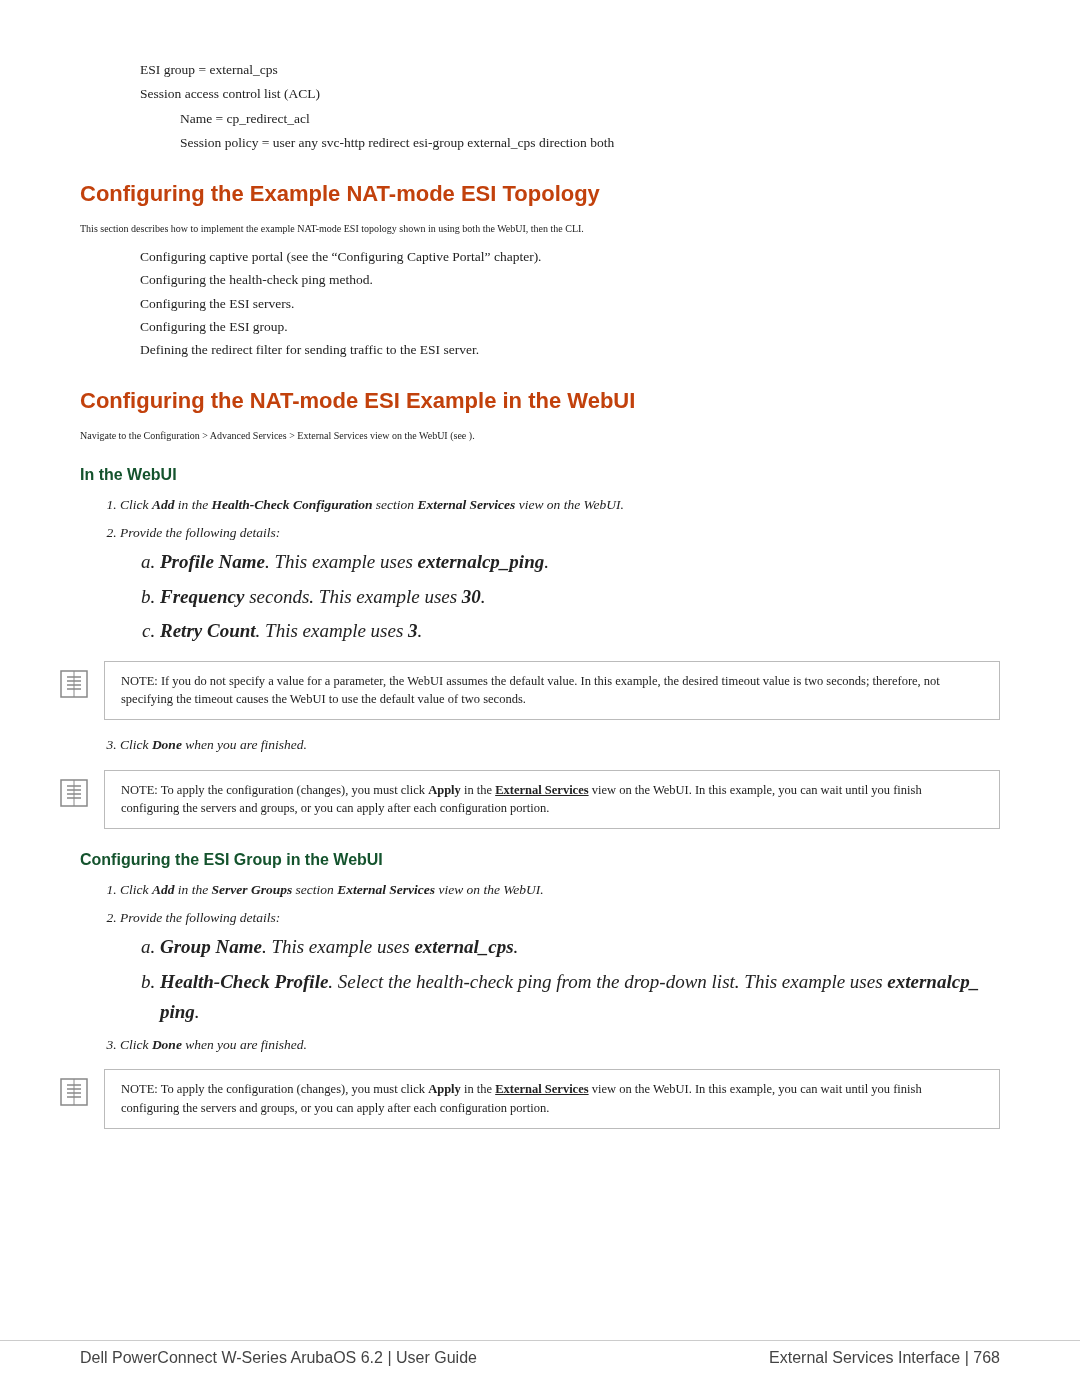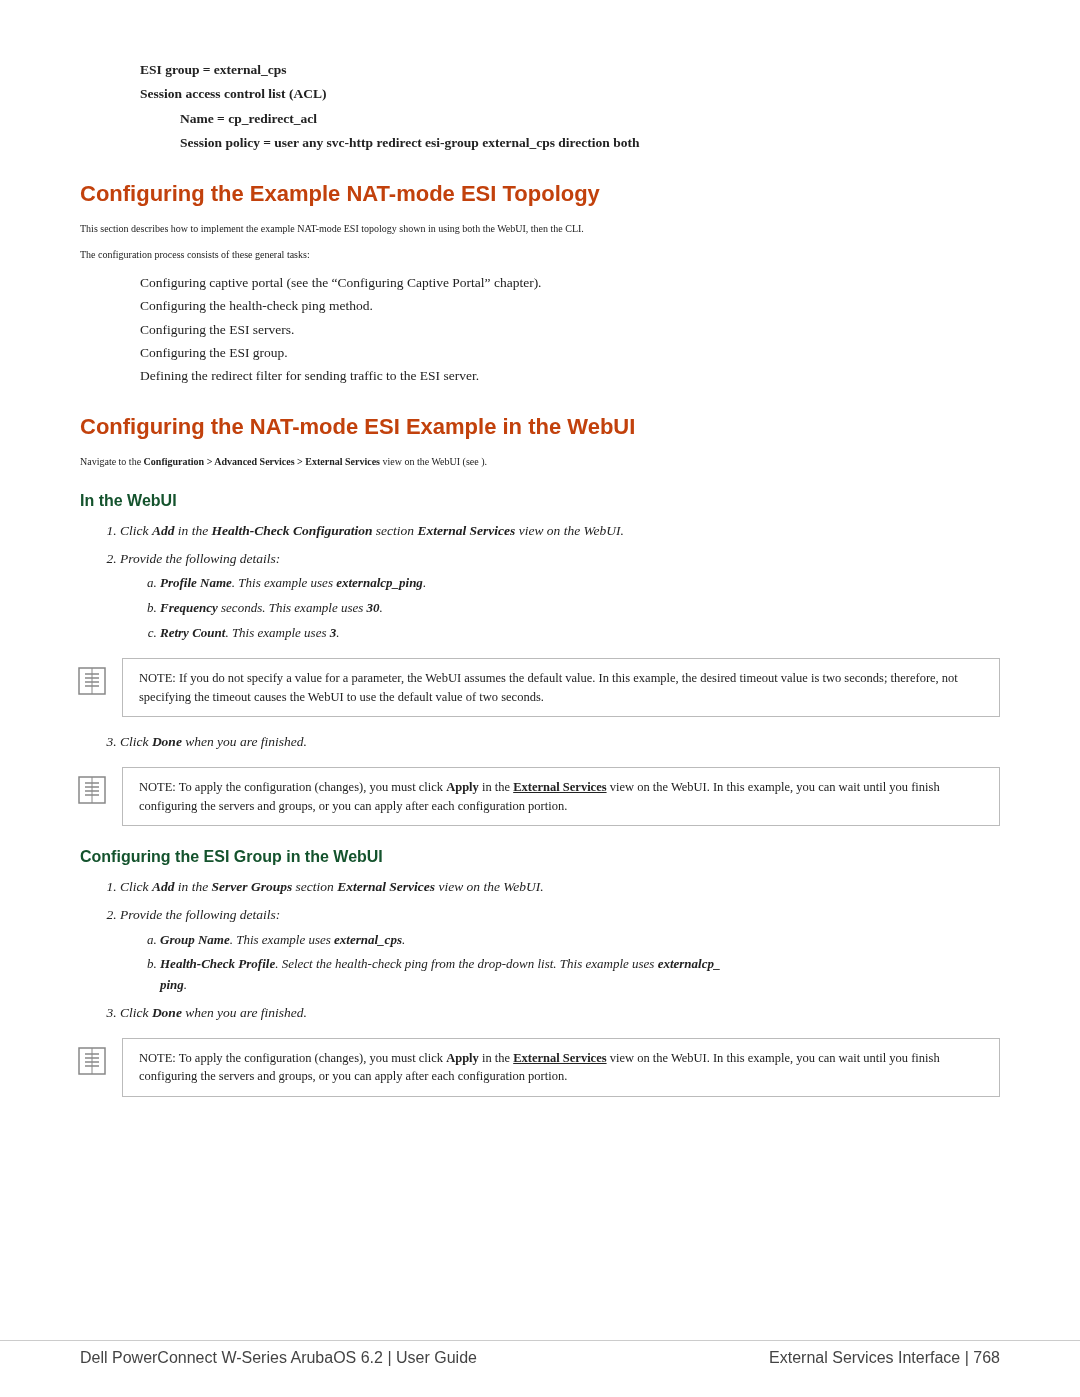--- a/index.html
+++ b/index.html
@@ -17,21 +17,20 @@
       max-width: 1080px;
     }
     .top-section {
       margin-bottom: 28px;
     }
     .top-section p {
       margin-left: 60px;
       margin-bottom: 4px;
       font-size: 13.5px;
       line-height: 1.5;
-      font-weight: bold;
     }
     .top-section p.indent2 {
       margin-left: 100px;
     }
     h2 {
       font-family: Arial, Helvetica, sans-serif;
       font-size: 22px;
       font-weight: bold;
       color: #c2410c;
       margin-top: 28px;
@@ -44,42 +43,42 @@
       color: #14532d;
       margin-top: 22px;
       margin-bottom: 10px;
     }
     .body-text {
       font-size: 10px;
       line-height: 1.6;
       margin-bottom: 10px;
     }
     .body-text b {
-      font-weight: bold;
+      font-weight: normal;
     }
     .indent2 {
       margin-left: 80px;
     }
     ol.main-list {
       margin-left: 40px;
       margin-bottom: 8px;
       font-style: italic;
     }
     ol.main-list > li {
       font-size: 13.5px;
       line-height: 1.6;
       margin-bottom: 6px;
     }
     ol.sub-list {
       list-style-type: lower-alpha;
       margin-left: 40px;
       margin-top: 4px;
     }
     ol.sub-list > li {
-      font-size: 13px;
+      font-size: 19px;
       line-height: 1.6;
       margin-bottom: 4px;
     }
     .note-box {
       border: 1px solid #bbb;
       background: #fff;
       padding: 10px 16px;
       margin: 14px 0 14px 0;
       font-size: 12.5px;
       line-height: 1.5;
@@ -90,21 +89,21 @@
       left: -48px;
       top: 8px;
       font-size: 10px;
       color: #555;
       line-height: 1.3;
       text-align: center;
       width: 36px;
     }
     .note-box-wrapper {
       position: relative;
-      margin-left: 42px;
+      margin-left: 24px;
     }
     .footer {
       position: absolute;
       bottom: 30px;
       left: 0;
       right: 0;
       border-top: 1px solid #ccc;
       padding: 8px 80px 0 80px;
       display: flex;
       justify-content: space-between;
@@ -129,21 +128,20 @@
 
   <div class="top-section">
     <p>ESI group = external_cps</p>
     <p>Session access control list (ACL)</p>
     <p class="indent2">Name = cp_redirect_acl</p>
     <p class="indent2">Session policy = user any svc-http redirect esi-group external_cps direction both</p>
   </div>
 
   <h2>Configuring the Example NAT-mode ESI Topology</h2>
   <p class="body-text">This section describes how to implement the example NAT-mode ESI topology shown in using both the WebUI, then the CLI.</p>
-  <p class="body-text">The configuration process consists of these general tasks:</p>
   <div class="config-tasks">
     <p>Configuring captive portal (see the “Configuring Captive Portal” chapter).</p>
     <p>Configuring the health-check ping method.</p>
     <p>Configuring the ESI servers.</p>
     <p>Configuring the ESI group.</p>
     <p>Defining the redirect filter for sending traffic to the ESI server.</p>
   </div>
 
   <h2>Configuring the NAT-mode ESI Example in the WebUI</h2>
   <p class="body-text">

